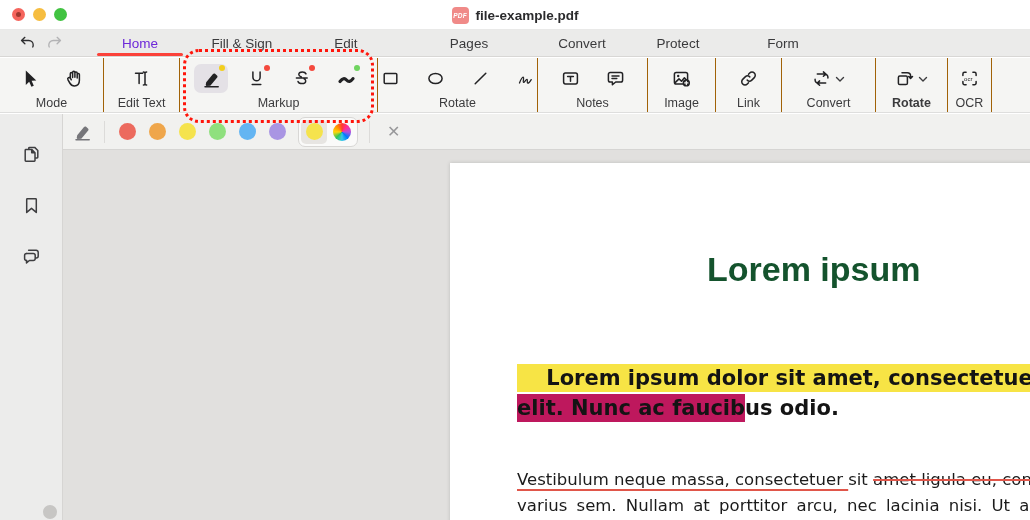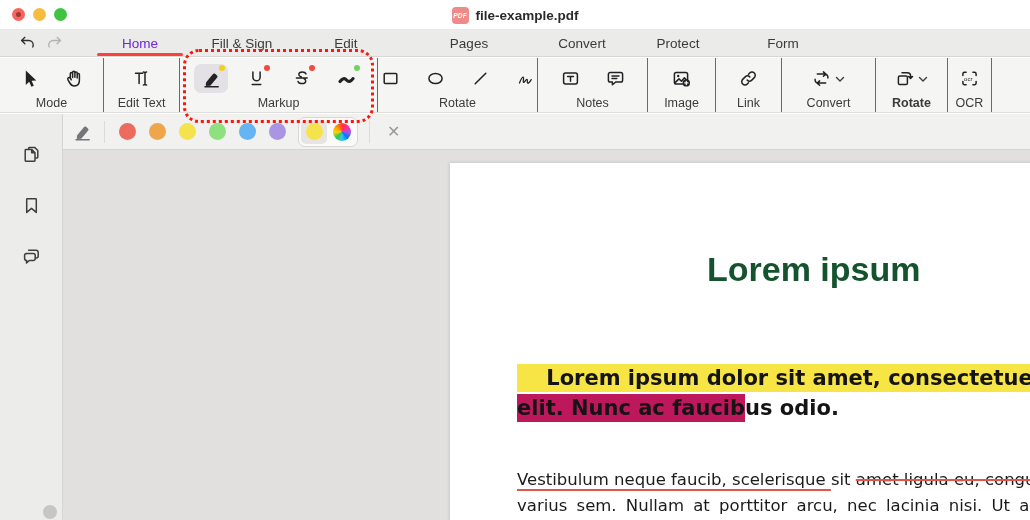--- a/index.html
+++ b/index.html
@@ -399,16 +399,16 @@
           </svg>
         </span>
       </button>
     </div>
   <div class="scrolldot"></div>
 
   <div class="content">
     <div class="page">
       <div class="doc-title">Lorem ipsum</div>
       <div class="doc-heading"><div class="hline"><span class="hl" style="background: rgb(247, 228, 69);">    Lorem ipsum dolor sit amet, consectetuer</span></div><div class="hline"><span class="hl" style="background: #be185d;">elit. Nunc ac faucib</span><span>us odio.</span></div></div>
-      <div class="doc-body"><div class="bline"><span class="seg-ul" style="text-decoration-color: rgb(224, 86, 74);">Vestibulum neque faucib, scelerisque </span><span>sit </span><span class="seg-st" style="text-decoration-color: rgb(224, 86, 74);">amet ligula eu, congue</span></div><div class="bline"><span>varius sem. Nullam at porttitor arcu, nec lacinia nisi. Ut ac d</span></div></div>
+      <div class="doc-body"><div class="bline"><span class="seg-ul" style="text-decoration-color: rgb(224, 86, 74);">Vestibulum neque massa, consectetuer </span><span>sit </span><span class="seg-st" style="text-decoration-color: rgb(224, 86, 74);">amet ligula eu, congue</span></div><div class="bline"><span>varius sem. Nullam at porttitor arcu, nec lacinia nisi. Ut ac d</span></div></div>
     </div>
   </div>
 </div>
 
 </body></html>

